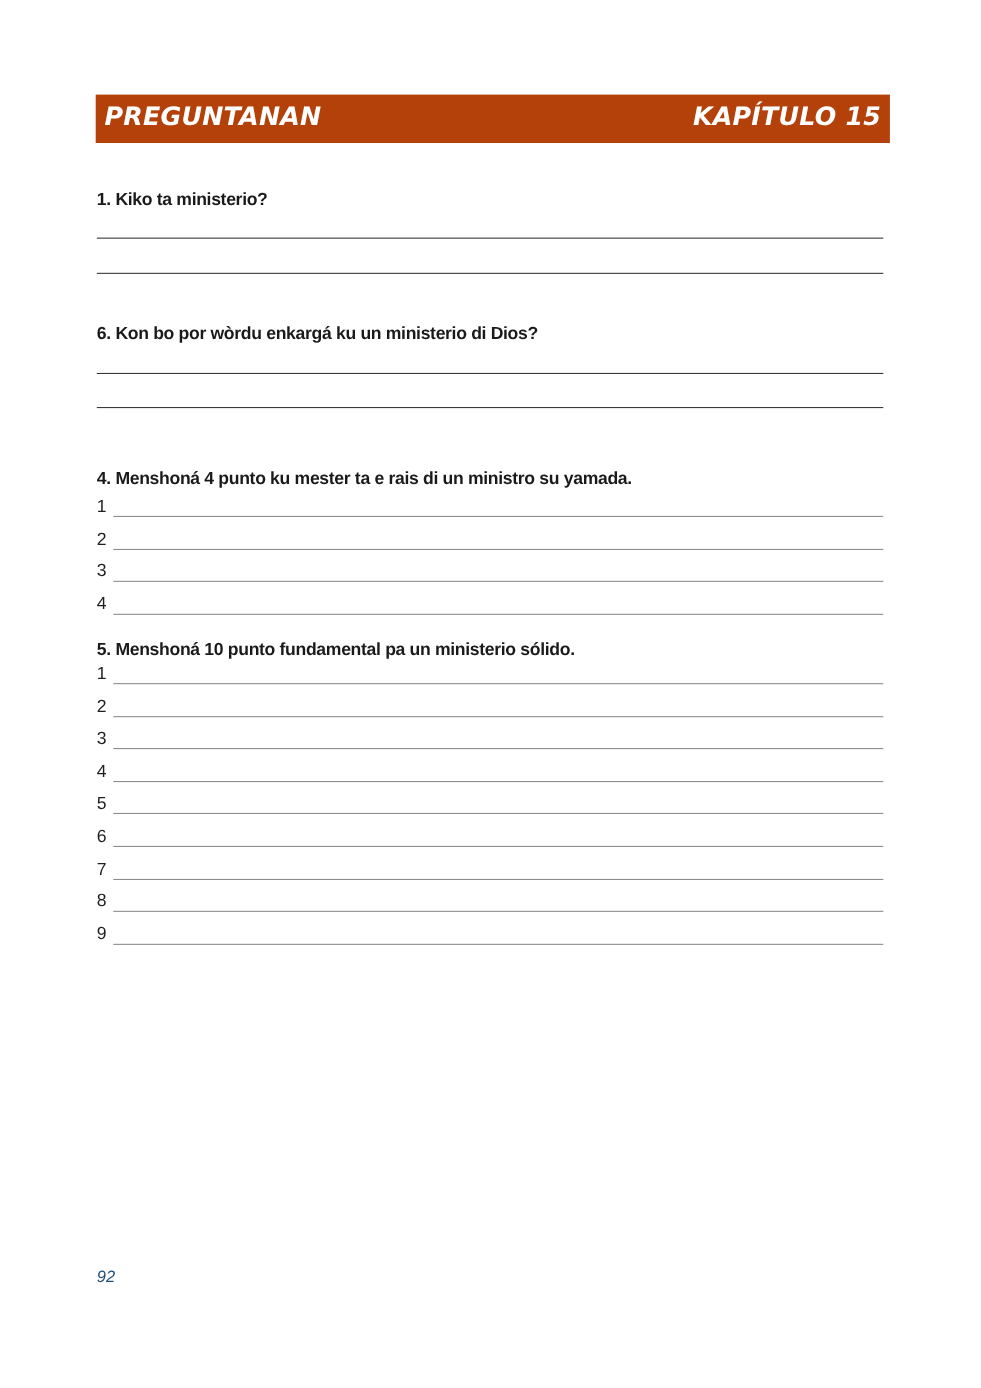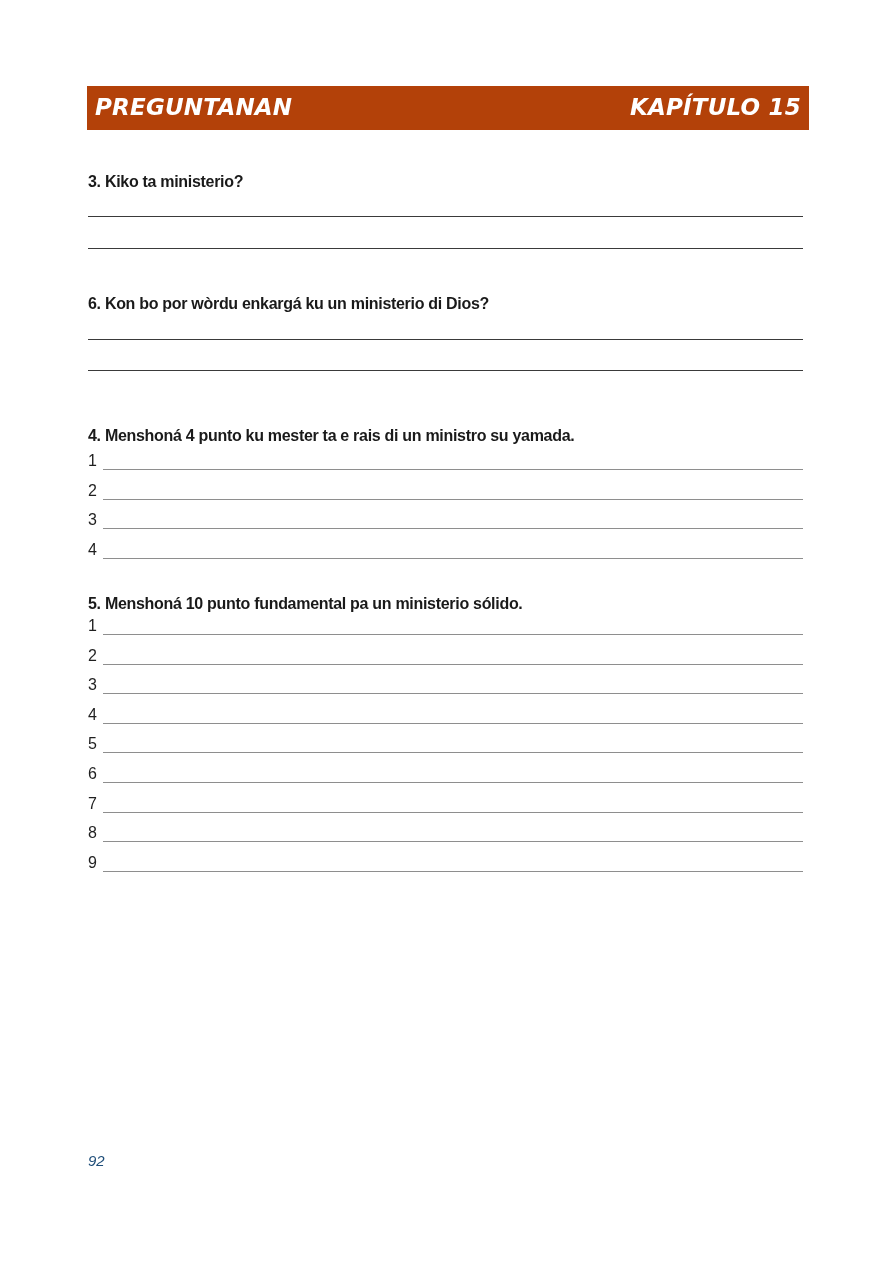--- a/index.html
+++ b/index.html
@@ -34,21 +34,21 @@
     white-space: nowrap;
   }
   .question {
     margin-left: 88px;
     width: 715px;
   }
   .q1 { margin-top: 41px; }
   .q2 { margin-top: 44px; }
   .q3 { margin-top: 46px; }
   .q4 { margin-top: 54px; }
-  .q5 { margin-top: 34px; }
+  .q5 { margin-top: 21px; }
   .q-title {
     margin: 0;
     font-size: 16px;
     line-height: 21px;
     font-weight: 700;
     color: #1a1a1a;
     letter-spacing: -0.3px;
     white-space: nowrap;
   }
   .blank-line {
@@ -94,21 +94,21 @@
 <body>
 
 <div class="page">
 
   <header class="banner">
     <span class="banner-text">PREGUNTANAN</span>
     <span class="banner-text">KAPÍTULO 15</span>
   </header>
 
   <section class="question q1">
-    <h2 class="q-title">3. Kiko ta ministerio?</h2>
+    <h2 class="q-title">1. Kiko ta ministerio?</h2>
     <div class="answer-lines">
       <div class="blank-line first"></div>
       <div class="blank-line second"></div>
     </div>
   </section>
 
   <section class="question q2">
     <h2 class="q-title">6. Kon bo por wòrdu enkargá ku un ministerio di Dios?</h2>
     <div class="answer-lines">
       <div class="blank-line first"></div>

